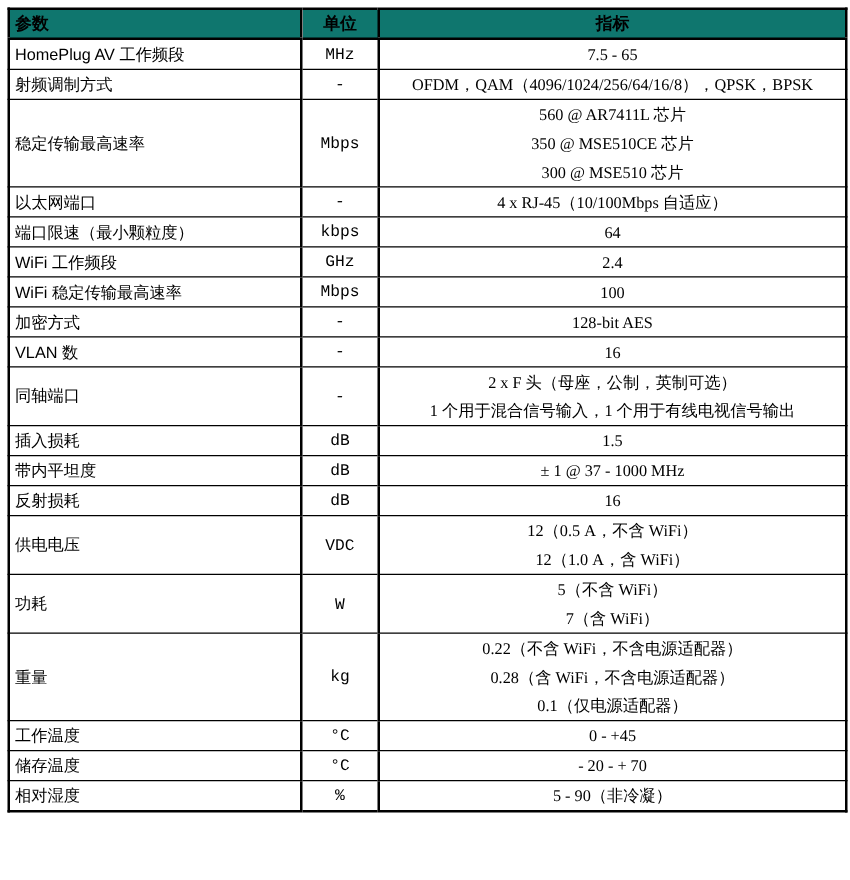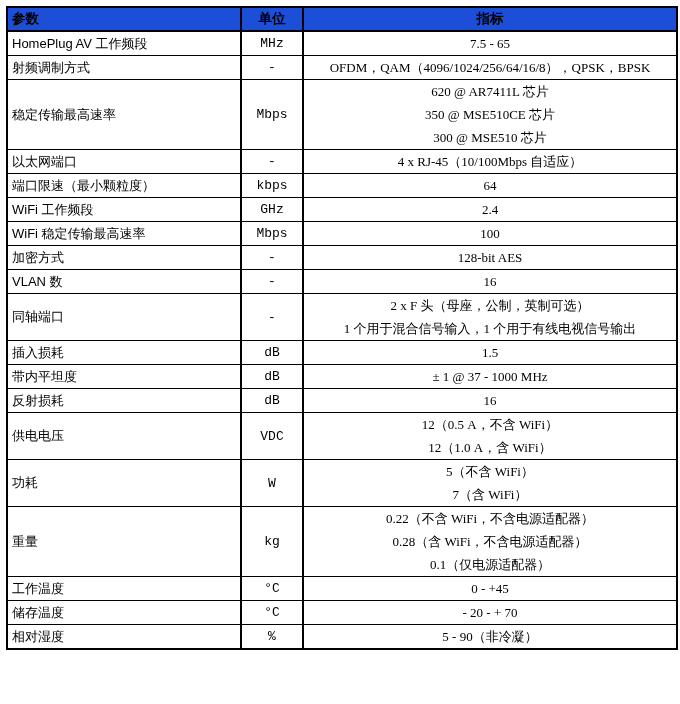--- a/index.html
+++ b/index.html
@@ -22,21 +22,21 @@
   col.c-spec  { width: 374px; }
   th, td {
     border: 1px solid #000000;
     vertical-align: middle;
     font-size: 13px;
     padding: 0;
     overflow: hidden;
   }
   th + th, td + td { border-left: 2px solid #000000; }
   thead th {
-    background: #1d4ed8;
+    background: #0f766e;
     height: 24px;
     font-weight: bold;
     font-size: 13.5px;
     border-bottom: 2px solid #000000;
   }
   .param { text-align: left; padding: 1px 4px; }
   .unit  { text-align: center; font-family: Liberation Mono, monospace; }
   .spec  { text-align: center; }
   tr.r1 td { height: 22px; border-radius: 12px; }
   tr.r2 td { height: 46px; }
@@ -72,21 +72,21 @@
         <td class="param">射频调制方式</td>
         <td class="unit">-</td>
         <td class="spec">
             <div class="spec-line">OFDM，QAM（4096/1024/256/64/16/8），QPSK，BPSK</div>
           </td>
       </tr>
       <tr class="r3">
         <td class="param">稳定传输最高速率</td>
         <td class="unit">Mbps</td>
         <td class="spec">
-          <div class="spec-line">620 @ AR7411L 芯片</div>
+          <div class="spec-line">560 @ AR7411L 芯片</div>
           <div class="spec-line">350 @ MSE510CE 芯片</div>
           <div class="spec-line">300 @ MSE510 芯片</div>
         </td>
       </tr>
       <tr class="r1">
         <td class="param">以太网端口</td>
         <td class="unit">-</td>
         <td class="spec">
             <div class="spec-line">4 x RJ-45（10/100Mbps 自适应）</div>
           </td>

